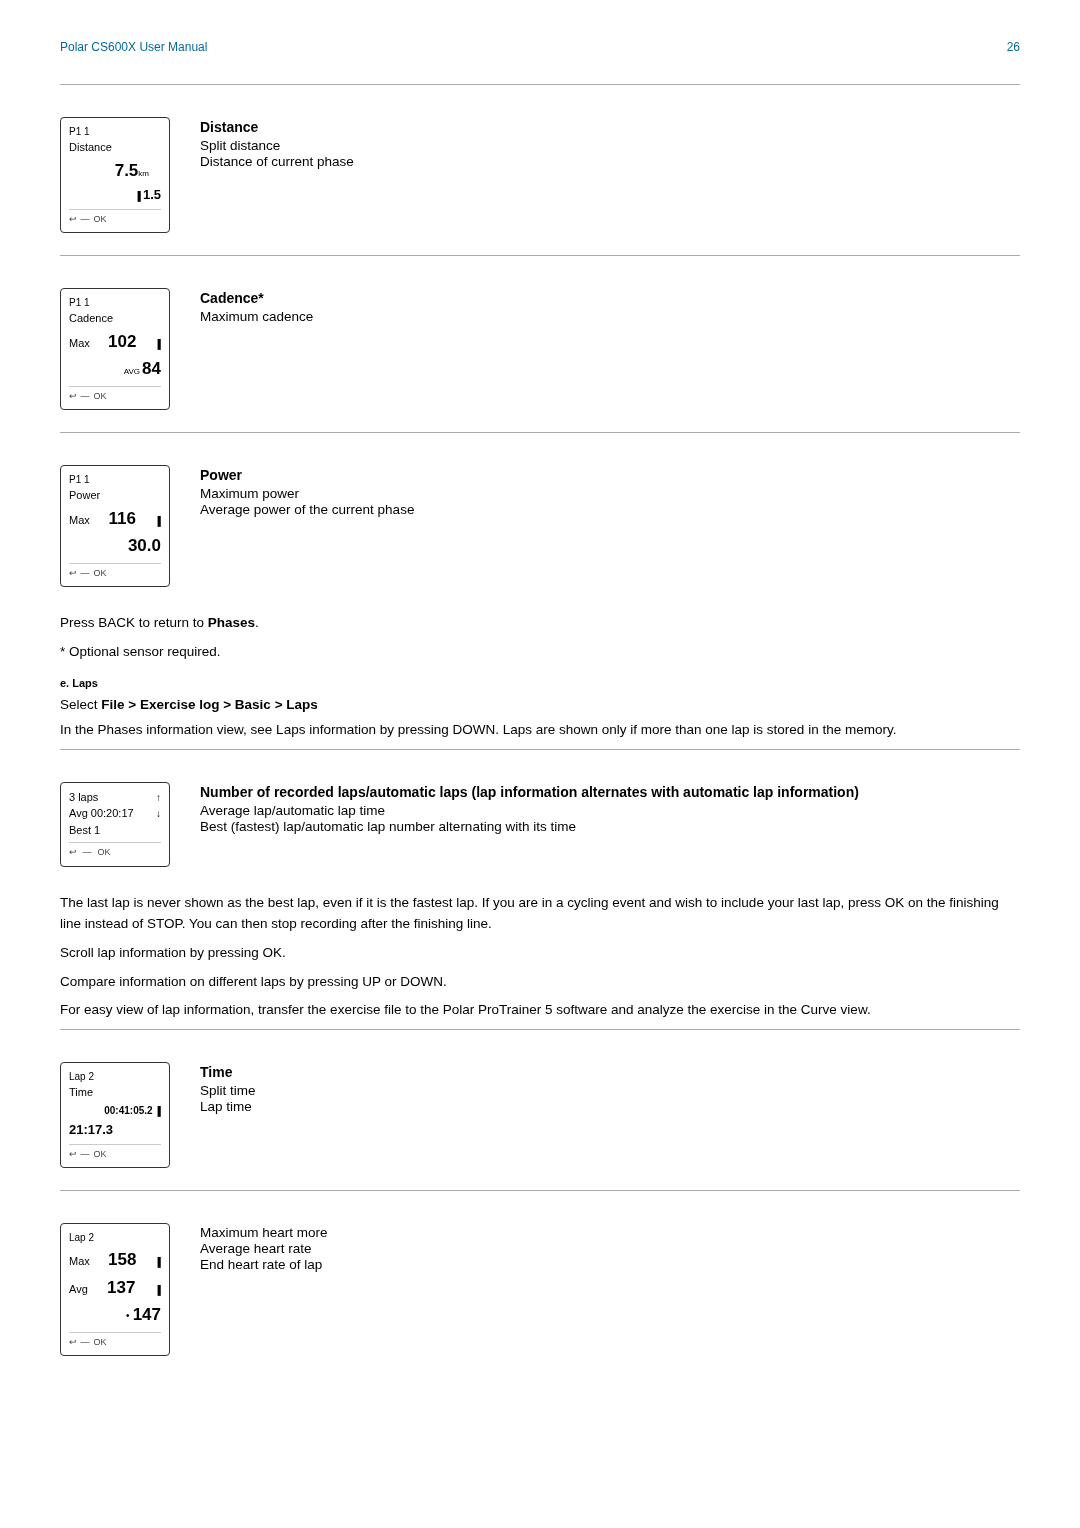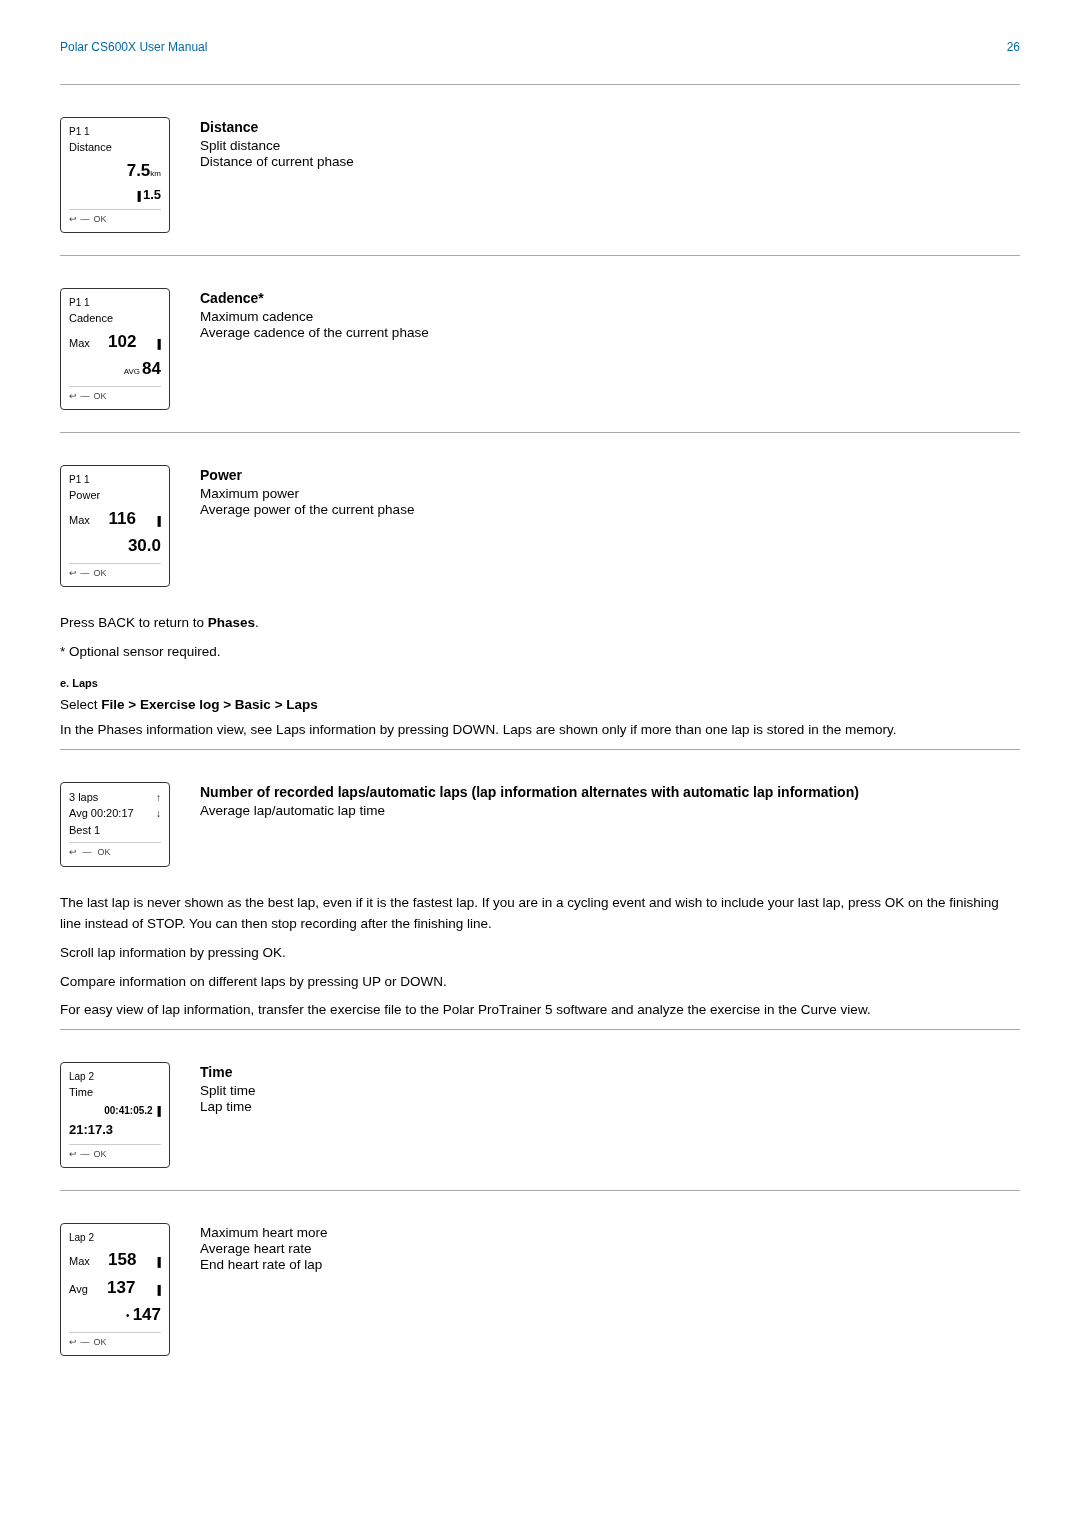--- a/index.html
+++ b/index.html
@@ -88,21 +88,21 @@
 
 <div class="header-line">
   <span>Polar CS600X User Manual</span>
   <span>26</span>
 </div>
 
 <div class="section-row">
   <div class="device-box">
     <div class="dev-p1">P1 1</div>
     <div class="data-label">Distance</div>
-    <div style="display:flex; justify-content:flex-end; align-items:baseline; margin: 2px 0;">
+    <div style="display:flex; justify-content:flex-end; align-items:baseline; margin: 2px 12px;">
       <span class="dev-val-lg">7.5</span>
       <span class="dev-km"> km</span>
     </div>
     <div style="display:flex; justify-content:flex-end; align-items:baseline;">
       <span style="font-size:9px; margin-right:2px; vertical-align:middle;">▐</span>
       <span class="dev-val-md">1.5</span>
     </div>
     <div class="bottom-icons">
       <span>↩</span>
       <span style="margin:0 4px;">—</span>
@@ -131,21 +131,20 @@
     </div>
     <div class="bottom-icons">
       <span>↩</span>
       <span style="margin:0 4px;">—</span>
       <span>OK</span>
     </div>
   </div>
   <div class="description">
     <div class="title">Cadence*</div>
     <div class="line">Maximum cadence</div>
-    <div class="line">Average cadence of the current phase</div>
   </div>
 </div>
 
 <div class="section-row">
   <div class="device-box">
     <div class="dev-p1">P1 1</div>
     <div class="data-label">Power</div>
     <div style="display:flex; justify-content:space-between; align-items:baseline; margin: 2px 0;">
       <span style="font-size:11px;">Max</span>
       <span class="dev-val-lg">116</span>
@@ -196,20 +195,21 @@
       <span>↩</span>
       <span style="margin:0 6px;">—</span>
       <span>OK</span>
     </div>
   </div>
   <div class="description">
     <div class="title">
       <b>Number of recorded laps/automatic laps</b><span> (lap information alternates with automatic lap information)</span>
     </div>
     <div class="line">Average lap/automatic lap time</div>
+    <div class="line">Best (fastest) lap/automatic lap number alternating with its time</div>
   </div>
 </div>
 
 <div class="prose">The last lap is never shown as the best lap, even if it is the fastest lap. If you are in a cycling event and wish to include your last lap, press OK on the finishing line instead of STOP. You can then stop recording after the finishing line.</div>
 <div class="prose">Scroll lap information by pressing OK.</div>
 <div class="prose">Compare information on different laps by pressing UP or DOWN.</div>
 <div class="prose">For easy view of lap information, transfer the exercise file to the Polar ProTrainer 5 software and analyze the exercise in the Curve view.</div>
 
 <div class="section-row">
   <div class="device-box">

